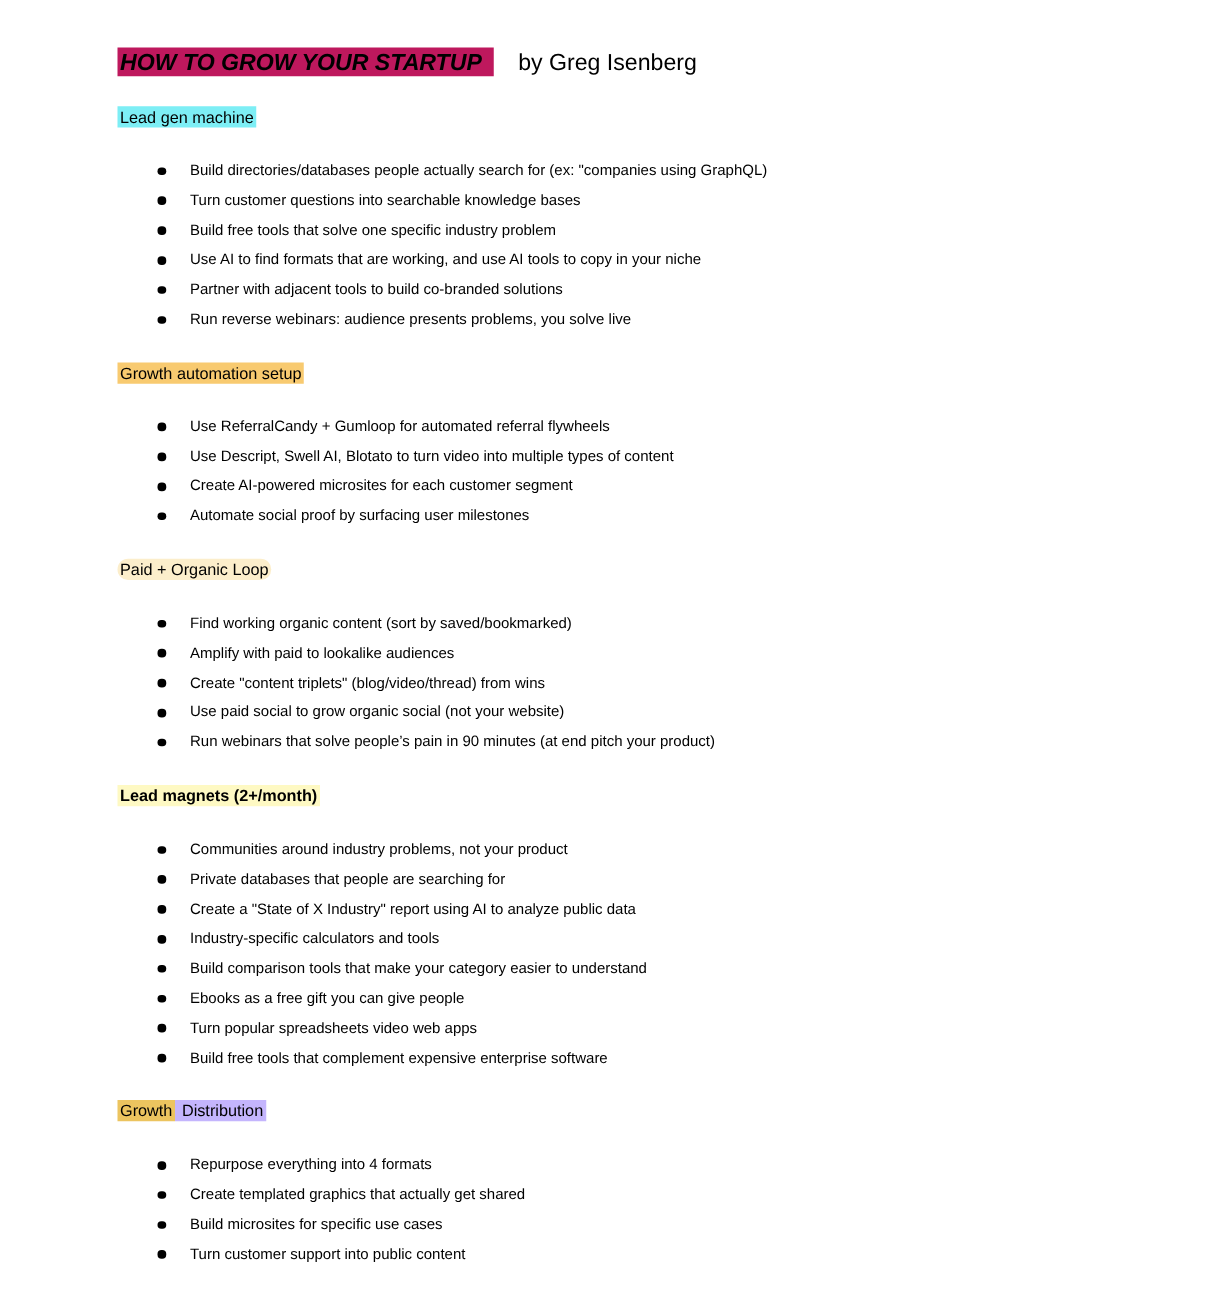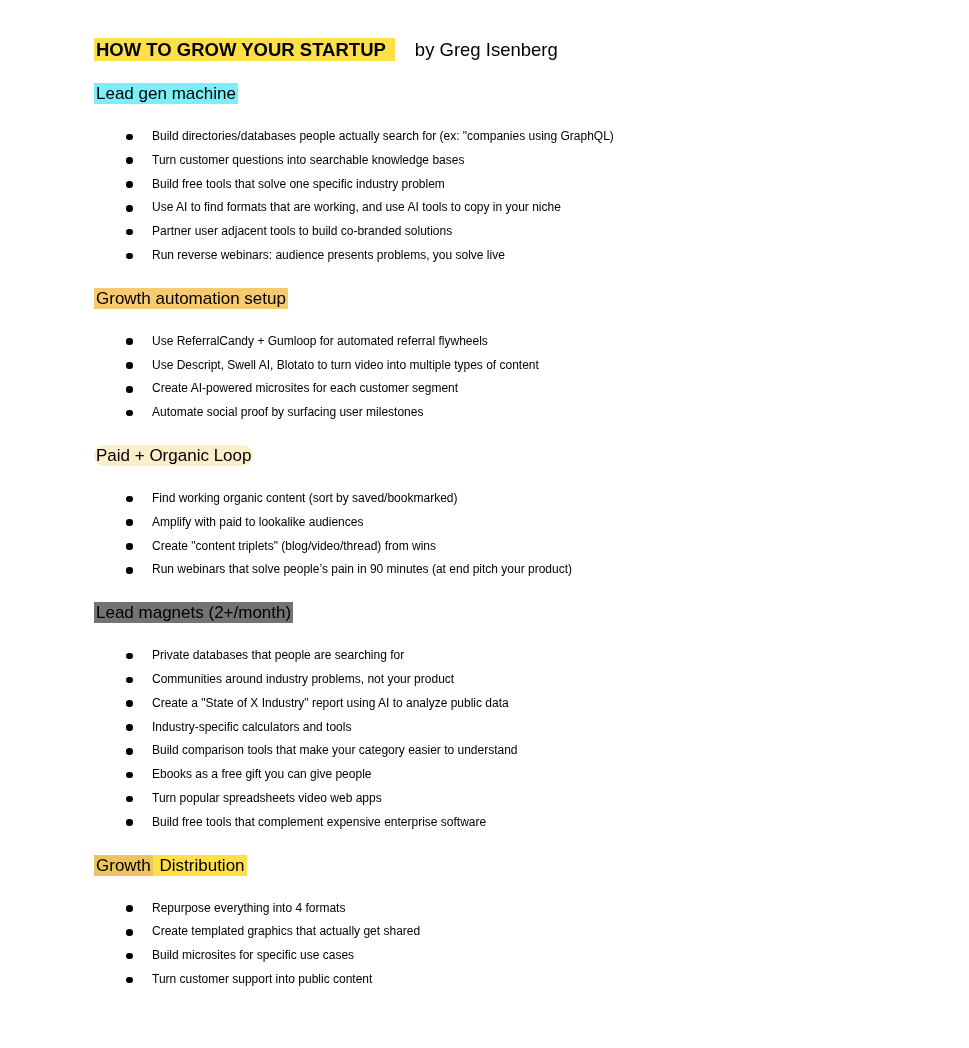--- a/index.html
+++ b/index.html
@@ -18,21 +18,21 @@
     font-size: 18.5px;
     line-height: 26px;
     font-weight: bold;
     white-space: nowrap;
   }
   .hl { padding: 1px 2px; }
   .title-hl { padding-right: 9px; }
   .byline { font-weight: normal; margin-left: 20px; }
   h2.heading {
     margin: 18px 0;
-    font-size: 17px;
+    font-size: 13px;
     line-height: 26px;
     font-weight: normal;
     white-space: nowrap;
   }
   section { margin: 0; }
   ul.bullet-list {
     margin: 18px 0;
     padding: 0;
     list-style: none;
     font-size: 12px;
@@ -50,67 +50,68 @@
     width: 6.6px;
     height: 6.6px;
     background: #000000;
     border-radius: 50%;
   }
 </style>
 </head>
 <body>
 
 <div class="page">
-  <p class="title-line"><span class="hl title-hl" style="background-color: #fde047;">HOW TO GROW YOUR STARTUP</span><span class="byline">by Greg Isenberg</span></p>
+  <p class="title-line"><span class="hl title-hl" style="background-color: #be185d; font-style: italic;">HOW TO GROW YOUR STARTUP</span><span class="byline">by Greg Isenberg</span></p>
 
   <main id="sections">
       <section>
         <h2 class="heading"><span class="hl" style="background-color: rgb(125, 238, 245);">Lead gen machine</span></h2>
         <ul class="bullet-list">
           <li><span class="dot"></span><span>Build directories/databases people actually search for (ex: "companies using GraphQL)</span></li>
           <li><span class="dot"></span><span>Turn customer questions into searchable knowledge bases</span></li>
           <li><span class="dot"></span><span>Build free tools that solve one specific industry problem</span></li>
           <li><span class="dot"></span><span>Use AI to find formats that are working, and use AI tools to copy in your niche</span></li>
-          <li><span class="dot"></span><span>Partner user adjacent tools to build co-branded solutions</span></li>
+          <li><span class="dot"></span><span>Partner with adjacent tools to build co-branded solutions</span></li>
           <li><span class="dot"></span><span>Run reverse webinars: audience presents problems, you solve live</span></li>
         </ul>
       </section>
       <section>
         <h2 class="heading"><span class="hl" style="background-color: rgb(248, 202, 112); text-align: center;">Growth automation setup</span></h2>
         <ul class="bullet-list">
           <li><span class="dot"></span><span>Use ReferralCandy + Gumloop for automated referral flywheels</span></li>
           <li><span class="dot"></span><span>Use Descript, Swell AI, Blotato to turn video into multiple types of content</span></li>
           <li><span class="dot"></span><span>Create AI-powered microsites for each customer segment</span></li>
           <li><span class="dot"></span><span>Automate social proof by surfacing user milestones</span></li>
         </ul>
       </section>
       <section>
         <h2 class="heading"><span class="hl" style="background-color: rgb(252, 238, 203); border-radius: 11px;">Paid + Organic Loop</span></h2>
         <ul class="bullet-list">
           <li><span class="dot"></span><span>Find working organic content (sort by saved/bookmarked)</span></li>
           <li><span class="dot"></span><span>Amplify with paid to lookalike audiences</span></li>
           <li><span class="dot"></span><span>Create "content triplets" (blog/video/thread) from wins</span></li>
+          <li><span class="dot"></span><span>Use paid social to grow organic social (not your website)</span></li>
           <li><span class="dot"></span><span>Run webinars that solve people’s pain in 90 minutes (at end pitch your product)</span></li>
         </ul>
       </section>
       <section>
-        <h2 class="heading"><span class="hl" style="background-color: #737373;">Lead magnets (2+/month)</span></h2>
+        <h2 class="heading"><span class="hl" style="background-color: #fef9c3; font-weight: bold;">Lead magnets (2+/month)</span></h2>
         <ul class="bullet-list">
+          <li><span class="dot"></span><span>Communities around industry problems, not your product</span></li>
           <li><span class="dot"></span><span>Private databases that people are searching for</span></li>
-          <li><span class="dot"></span><span>Communities around industry problems, not your product</span></li>
           <li><span class="dot"></span><span>Create a "State of X Industry" report using AI to analyze public data</span></li>
           <li><span class="dot"></span><span>Industry-specific calculators and tools</span></li>
           <li><span class="dot"></span><span>Build comparison tools that make your category easier to understand</span></li>
           <li><span class="dot"></span><span>Ebooks as a free gift you can give people</span></li>
           <li><span class="dot"></span><span>Turn popular spreadsheets video web apps</span></li>
           <li><span class="dot"></span><span>Build free tools that complement expensive enterprise software</span></li>
         </ul>
       </section>
       <section>
-        <h2 class="heading"><span class="hl" style="background-color: rgb(236, 196, 95);">Growth</span><span class="hl" style="background-color: #fde047;"> Distribution</span></h2>
+        <h2 class="heading"><span class="hl" style="background-color: rgb(236, 196, 95);">Growth</span><span class="hl" style="background-color: #c4b5fd;"> Distribution</span></h2>
         <ul class="bullet-list">
           <li><span class="dot"></span><span>Repurpose everything into 4 formats</span></li>
           <li><span class="dot"></span><span>Create templated graphics that actually get shared</span></li>
           <li><span class="dot"></span><span>Build microsites for specific use cases</span></li>
           <li><span class="dot"></span><span>Turn customer support into public content</span></li>
         </ul>
       </section>
     </main>
 </div>
 

